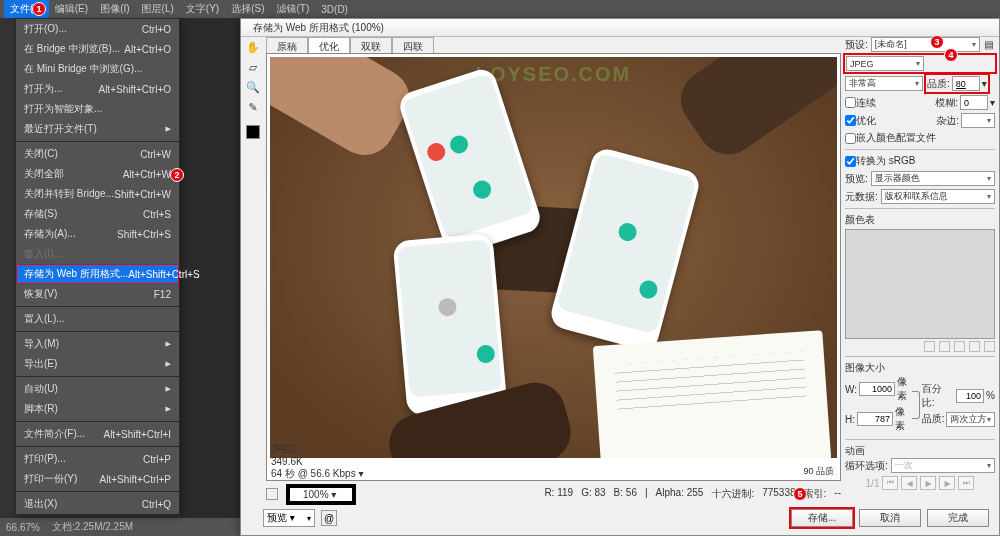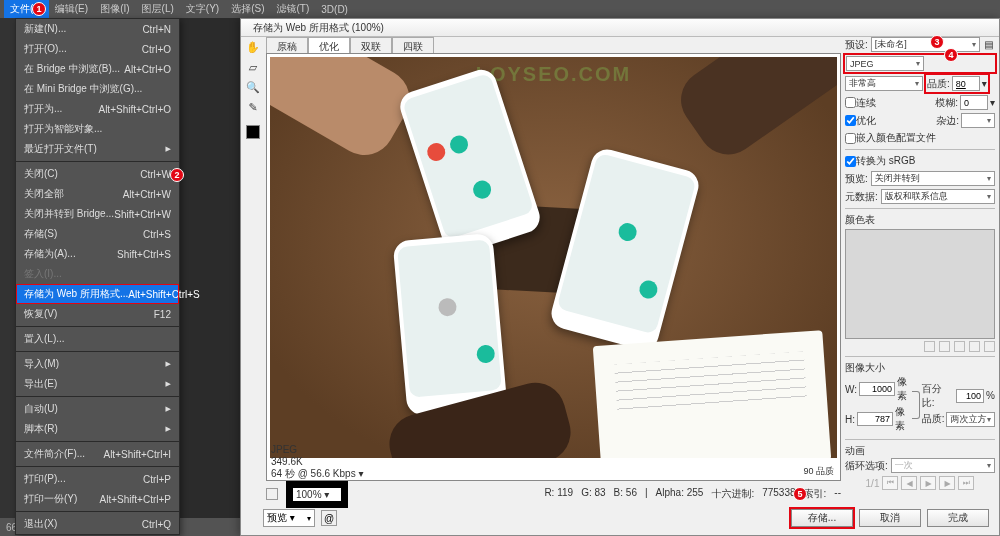--- a/index.html
+++ b/index.html
@@ -63,21 +63,21 @@
 .arm.a3 { bottom: -20px; left: 120px; width: 180px; height: 80px; background: #3a2518; transform: rotate(-15deg); }
 .wallet { position: absolute; top: 150px; left: 215px; width: 120px; height: 85px; background: #3c2a1c; border-radius: 6px; transform: rotate(3deg); }
 .notebook { position: absolute; bottom: -10px; right: 10px; width: 230px; height: 130px; background: #fafaf5; border-radius: 4px; transform: rotate(-4deg); }
 .notebook::before { content: ""; position: absolute; top: 20px; left: 20px; right: 20px; height: 50px; background: repeating-linear-gradient(#fafaf5, #fafaf5 8px, #ccc 8px, #ccc 9px); }
 
 .preview-info { position: absolute; bottom: 0; left: 4px; font-size: 9px; color: #333; line-height: 1.2; }
 .preview-info-right { position: absolute; bottom: 2px; right: 6px; font-size: 9px; color: #333; }
 
 
 .preview-bottom { position: absolute; top: 466px; left: 25px; width: 575px; height: 18px; display: flex; align-items: center; font-size: 9px; color: #333; gap: 8px; }
-.preview-bottom .zoom { width: 62px; border: 7px solid #000000; background: #fff; padding: 1px 3px; }
+.preview-bottom .zoom { width: 70px; border: 4px solid #000000; background: #fff; padding: 1px 13px; }
 .preview-bottom .rgba-info { margin-left: auto; display: flex; gap: 8px; }
 
 
 .dlg-buttons { position: absolute; bottom: 6px; left: 22px; right: 10px; height: 22px; display: flex; align-items: center; gap: 6px; }
 .dlg-buttons .spacer { flex: 1; }
 .dlg-buttons .btn { width: 62px; height: 18px; background: linear-gradient(#fdfdfd,#e5e5e5); border: 1px solid #888; font-size: 10px; display: flex; align-items: center; justify-content: center; color: #333; }
 .dlg-buttons .btn.primary { outline: 2px solid #e30613; outline-offset: 0; }
 .dlg-buttons .dd { width: 52px; height: 18px; border: 1px solid #999; background: #fff; font-size: 10px; padding: 0 3px; display: flex; align-items: center; }
 .dlg-buttons .dd::after { content: "▾"; margin-left: auto; font-size: 8px; }
 .dlg-buttons .at { width: 16px; height: 16px; border: 1px solid #999; display: flex; align-items: center; justify-content: center; }
@@ -118,24 +118,20 @@
 </div>
 
 <div class="badge b1">1</div>
 <div class="badge b2">2</div>
 <div class="badge b3">3</div>
 <div class="badge b4">4</div>
 <div class="badge b5">5</div>
 
 <div class="file-menu" id="file-menu">
     <div class="fm-item">
-      <span>新建(N)...</span>
-      <span>Ctrl+N</span>
-    </div>
-    <div class="fm-item">
       <span>打开(O)...</span>
       <span>Ctrl+O</span>
     </div>
     <div class="fm-item">
       <span>在 Bridge 中浏览(B)...</span>
       <span>Alt+Ctrl+O</span>
     </div>
     <div class="fm-item">
       <span>在 Mini Bridge 中浏览(G)...</span>
       <span></span>
@@ -362,21 +358,21 @@
       </div>
       <div class="rp-sep"></div>
       <div class="rp-row">
         <div class="rp-check">
             <input type="checkbox" checked="" style="">
             <span>转换为 sRGB</span>
           </div>
       </div>
       <div class="rp-row">
         <label>预览:</label>
-        <div class="rp-select">关闭并转到</div>
+        <div class="rp-select">显示器颜色</div>
       </div>
       <div class="rp-row">
         <label>元数据:</label>
         <div class="rp-select">版权和联系信息</div>
       </div>
       <div class="rp-sep"></div>
       <div>颜色表</div>
       <div class="color-table"></div>
       <div class="ct-footer">
         <div class="ic"></div>

